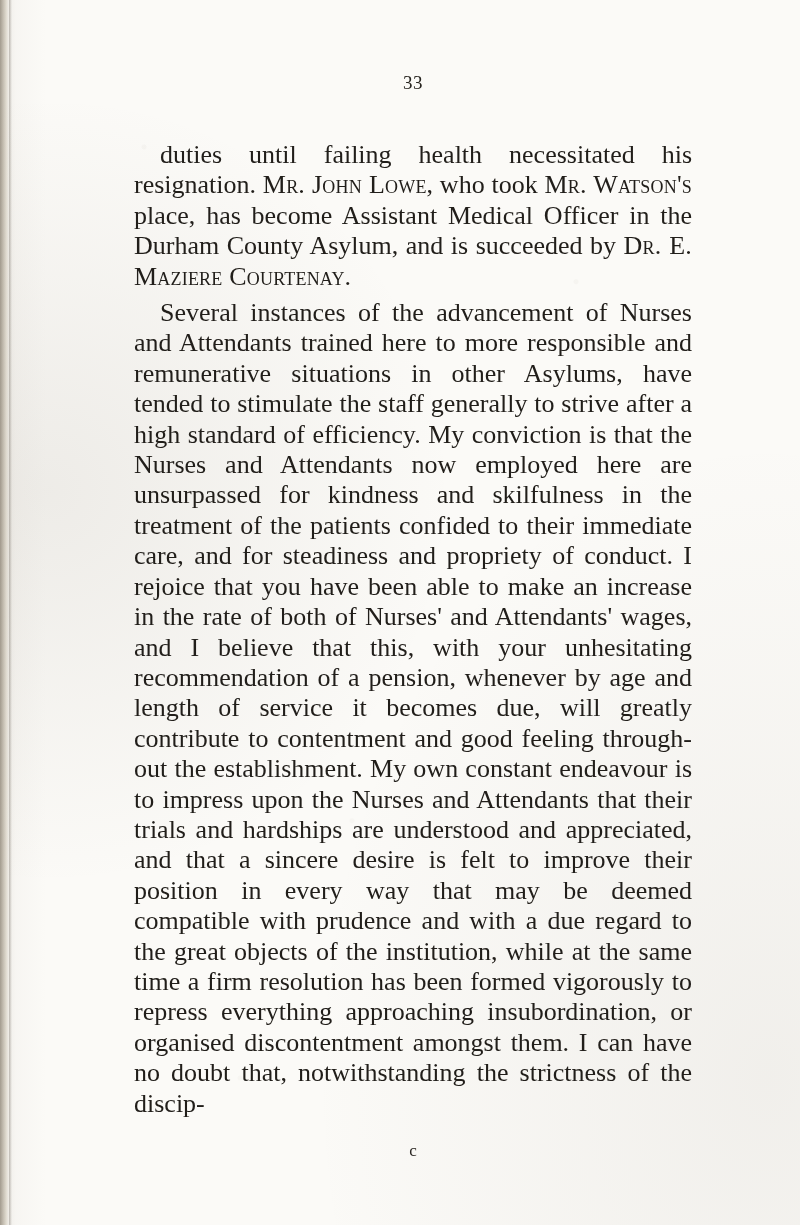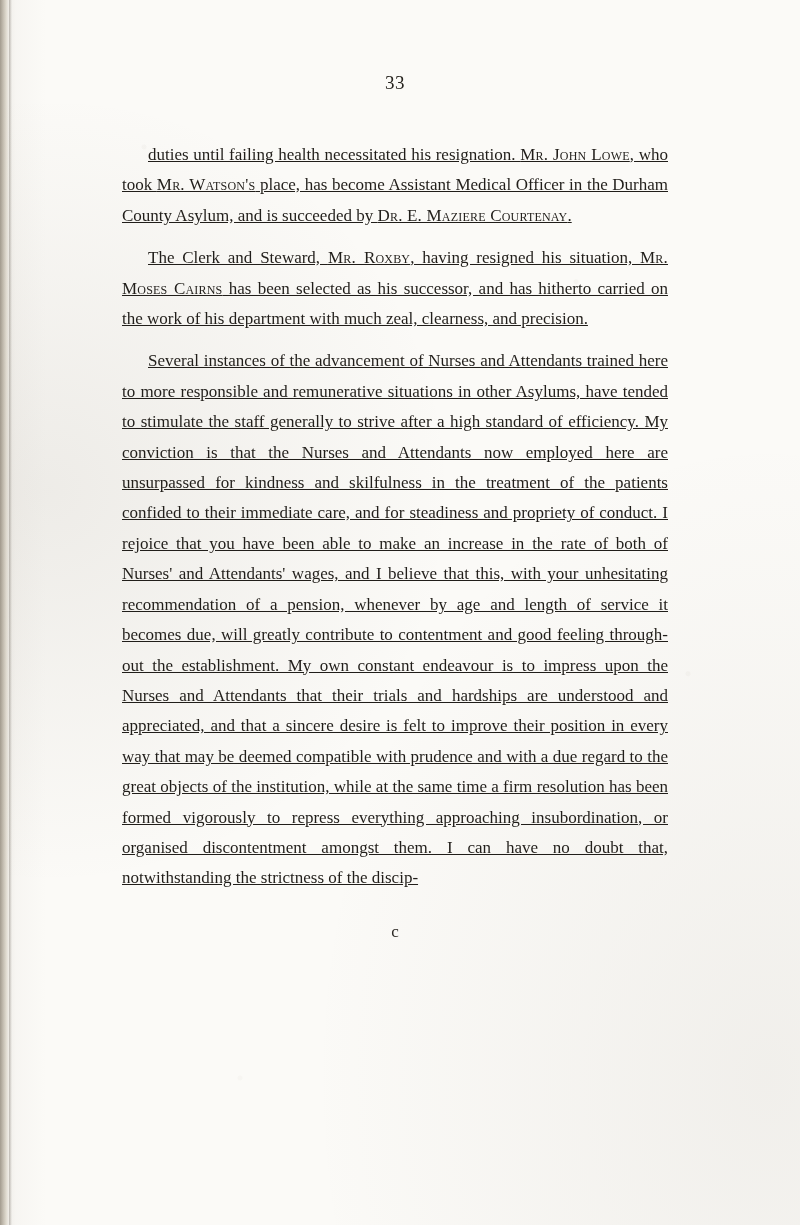--- a/index.html
+++ b/index.html
@@ -34,40 +34,39 @@
     opacity: .75;
   }
   .scan-edge2 {
     position: absolute;
     left: 9px; top: 0;
     width: 3px; height: 100%;
     background: linear-gradient(90deg, rgba(90,82,70,.35), rgba(251,250,247,0));
   }
   .content {
     position: absolute;
-    left: 110px;
+    left: 128px;
     top: 72px;
     width: 570px;
   }
   .folio {
     text-align: center;
     font-size: 19px;
     letter-spacing: 0.5px;
     margin-bottom: 46px;
     color: #27241f;
   }
   p {
-    margin: 12px;
-    font-size: 17px;
+    margin: 6px;
+    font-size: 26px;
     line-height: 30.4px;
     text-align: justify;
     text-indent: 26px;
     color: #211e1a;
     hyphens: manual;
-    text-decoration: underline;
   }
   p + p { margin-top: 0px; }
   .sc {
     font-variant: small-caps;
     letter-spacing: 0.2px;
   }
   .signature {
     position: absolute;
     left: 0;
     right: 0;
@@ -94,18 +93,17 @@
 
 <div class="page">
   <div class="scan-edge"></div>
   <div class="scan-edge2"></div>
   <div class="speckle"></div>
 
   <div class="content">
     <div class="folio">33</div>
     <div id="body-text">
         <p id="para-1">duties until failing health necessitated his resignation. <span class="sc">Mr. John Lowe</span>, who took <span class="sc">Mr. Watson's</span> place, has become Assistant Medical Officer in the Durham County Asylum, and is succeeded by <span class="sc">Dr. E. Maziere Courtenay</span>.</p>
-        <p id="para-2">The Clerk and Steward, <span class="sc">Mr. Roxby</span>, having resigned his situation, <span class="sc">Mr. Moses Cairns</span> has been selected as his successor, and has hitherto carried on the work of his department with much zeal, clearness, and precision.</p>
         <p id="para-4">Several instances of the advancement of Nurses and Attendants trained here to more responsible and remunerative situations in other Asylums, have tended to stimulate the staff generally to strive after a high standard of efficiency. My conviction is that the Nurses and Attendants now employed here are unsurpassed for kindness and skilfulness in the treatment of the patients confided to their immediate care, and for steadiness and propriety of conduct. I rejoice that you have been able to make an increase in the rate of both of Nurses' and Attendants' wages, and I believe that this, with your unhesitating recommendation of a pension, whenever by age and length of service it becomes due, will greatly contribute to contentment and good feeling through-out the establishment. My own constant endeavour is to impress upon the Nurses and Attendants that their trials and hardships are understood and appreciated, and that a sincere desire is felt to improve their position in every way that may be deemed compatible with prudence and with a due regard to the great objects of the institution, while at the same time a firm resolution has been formed vigorously to repress everything approaching insubordination, or organised discontentment amongst them. I can have no doubt that, notwithstanding the strictness of the discip-</p>
       </div>
     <div class="signature">c</div>
   </div>
 </div>
 
 </body></html>

